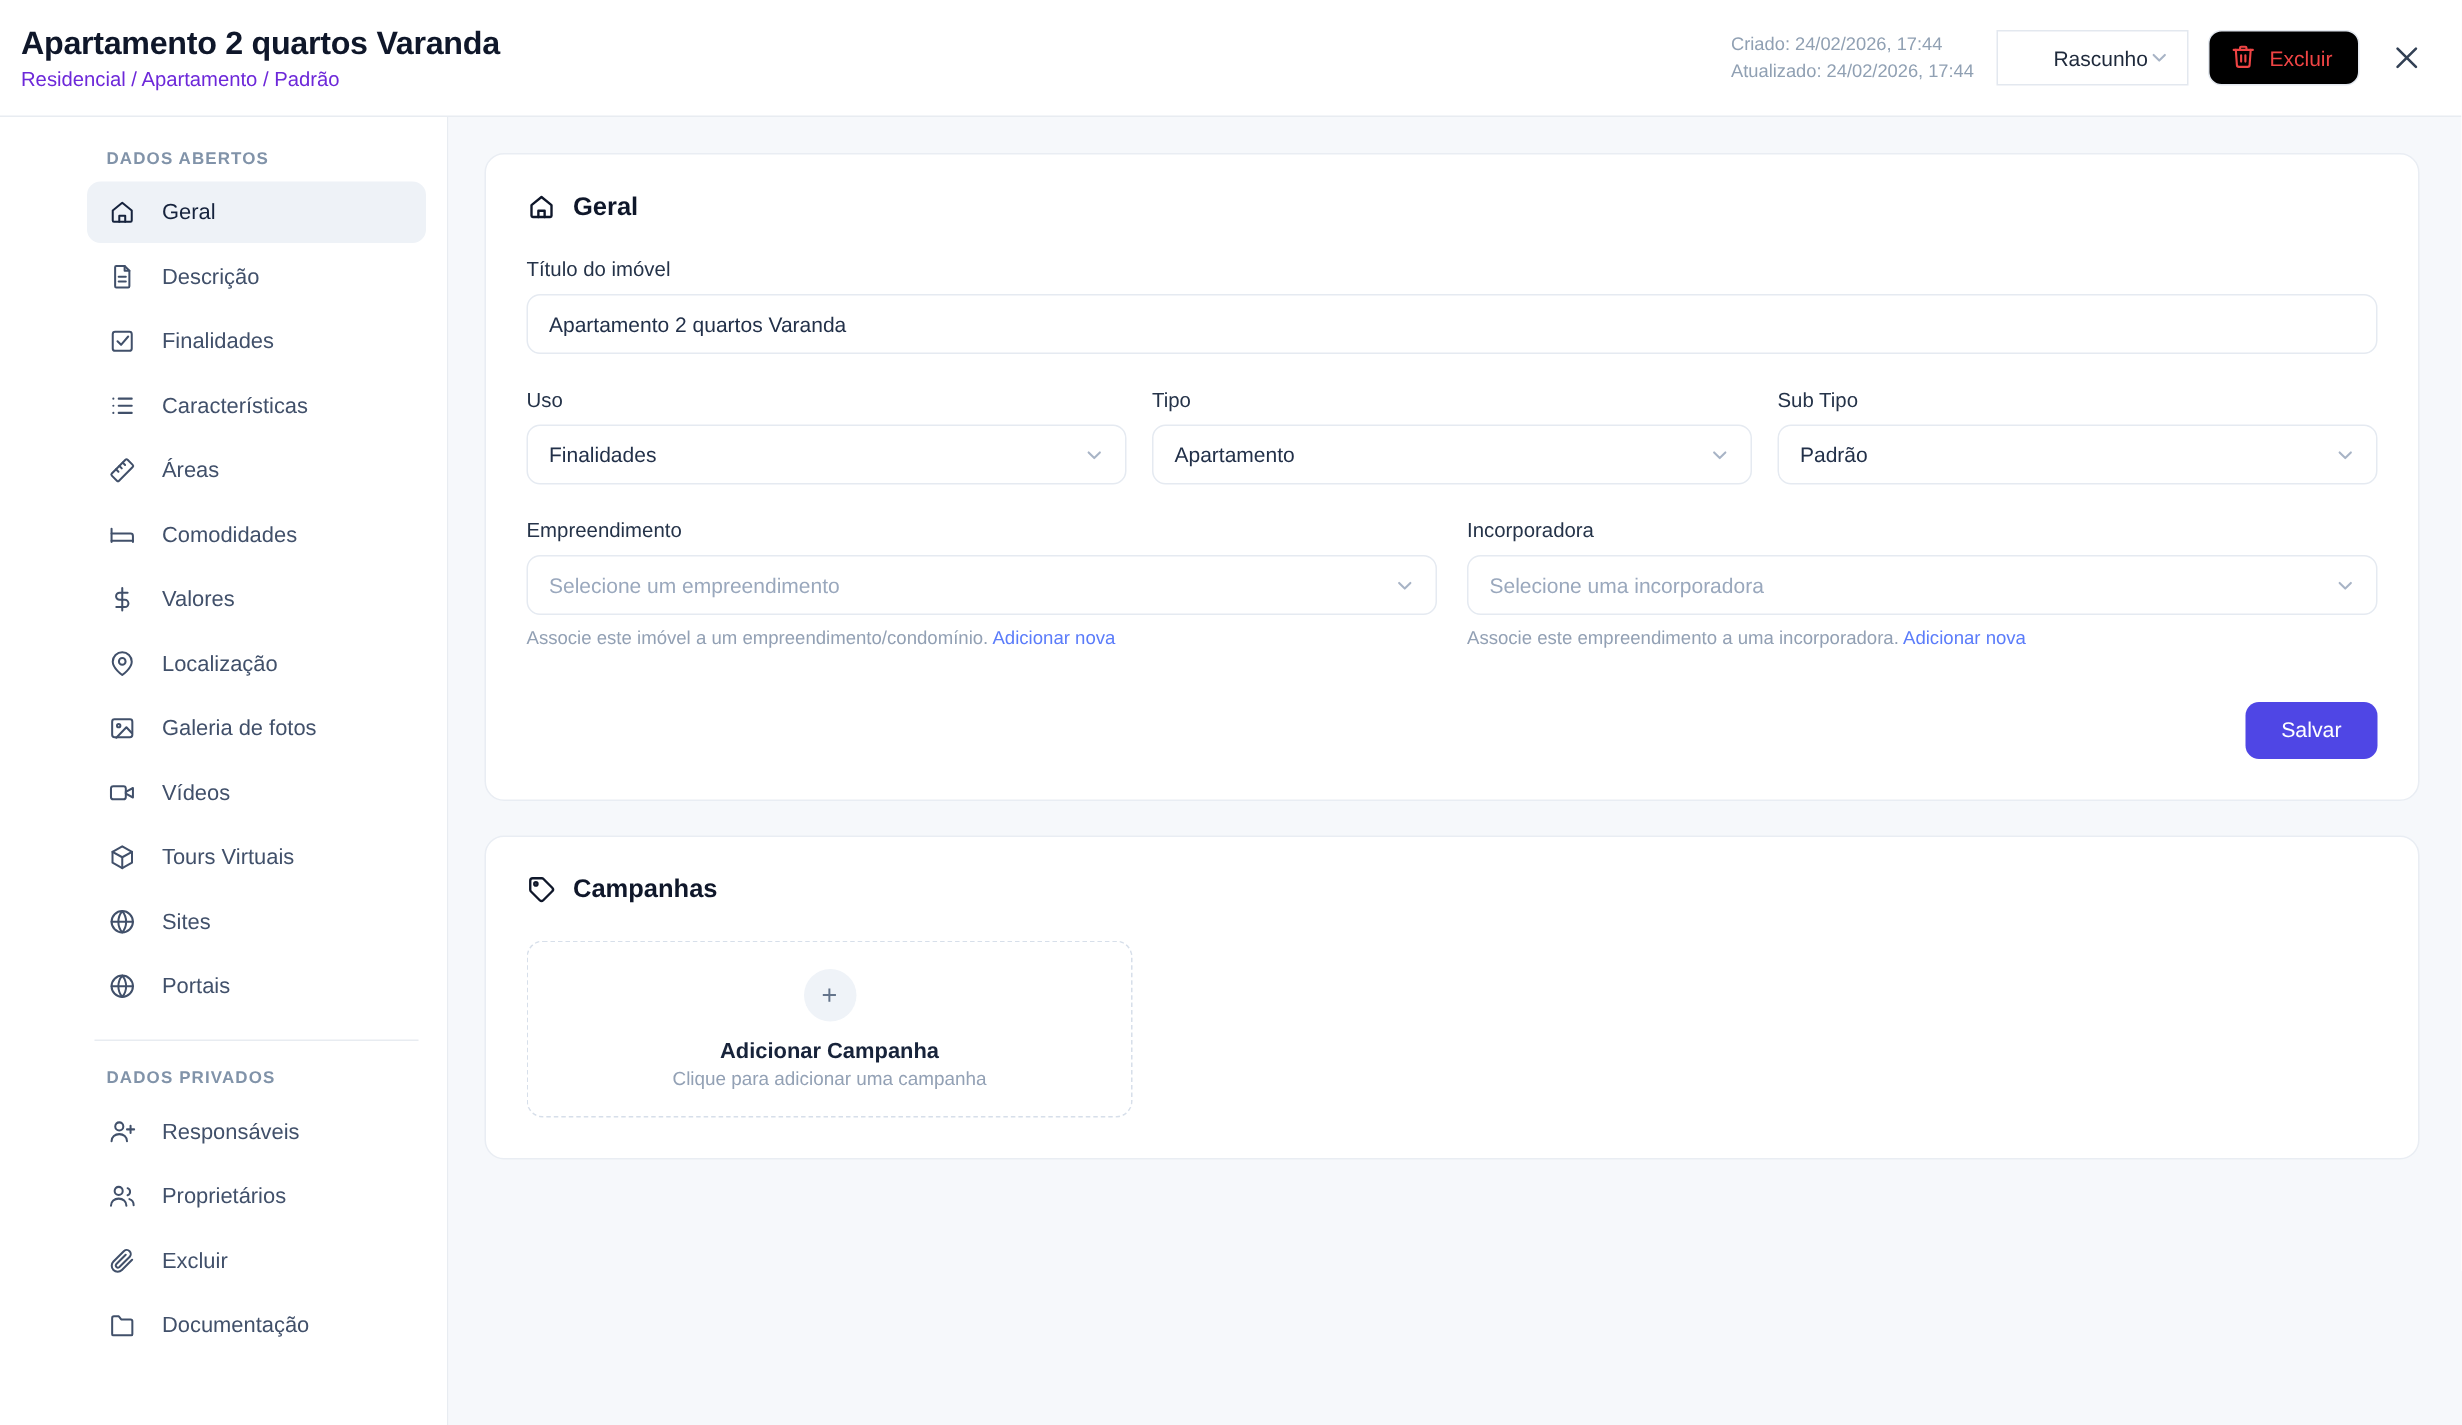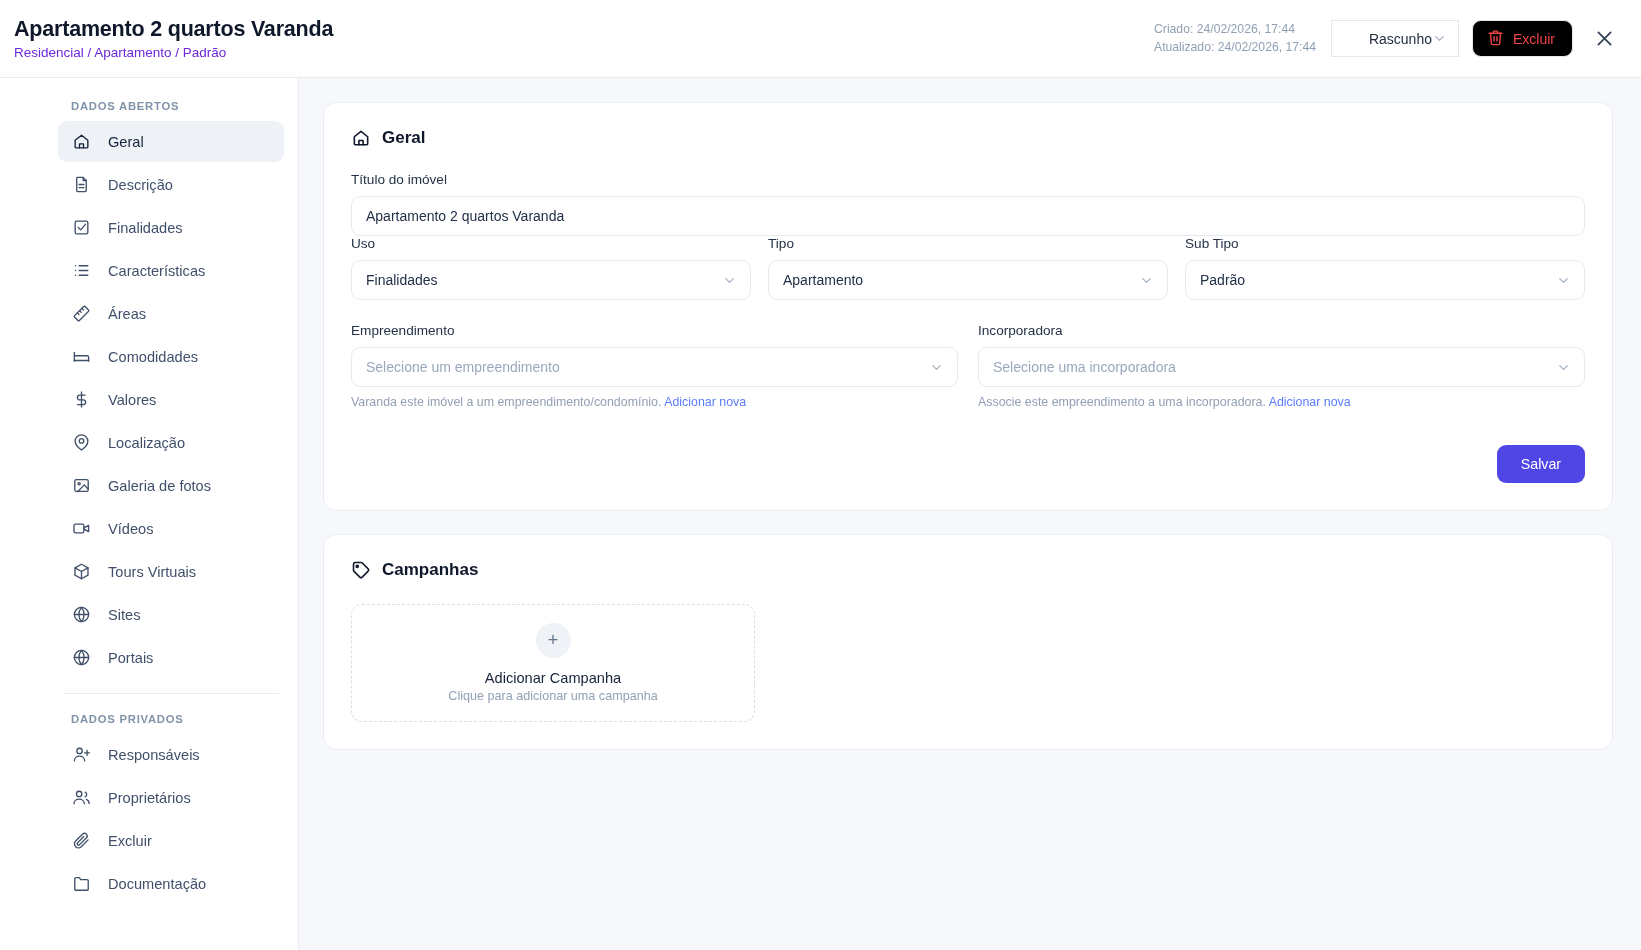--- a/index.html
+++ b/index.html
@@ -172,21 +172,21 @@
     justify-content: space-between;
     padding: 0 13px 0 14px;
     font-size: 14px;
     color: #223049;
     cursor: pointer;
   }
   .select-box.placeholder { color: #9aa8bd; }
   .chev { color: #a8b4c6; display: flex; align-items: center; }
   .chev svg { width: 15px; height: 15px; display: block; }
 
-  .row-3 { display: flex; gap: 17px; }
+  .row-3 { display: flex; gap: 17px; margin-top: 23px; }
   .row-3 > div { flex: 1; }
   .row-2 { display: flex; gap: 20px; margin-top: 23px; }
   .row-2 > div { flex: 1; }
 
   .help-text {
     font-size: 12.4px;
     color: #92a0b4;
     margin-top: 8px;
   }
   .help-link { color: #5b7cfa; cursor: pointer; }
@@ -219,21 +219,21 @@
   }
   .plus-circle {
     width: 35px; height: 35px;
     border-radius: 50%;
     background: #eff3f8;
     color: #64748b;
     display: flex; align-items: center; justify-content: center;
     font-size: 18px;
     margin-bottom: 9px;
   }
-  .add-title { font-size: 14.6px; font-weight: normal; color: #17233a; }
+  .add-title { font-size: 14.6px; font-weight: bold; color: #17233a; }
   .add-sub { font-size: 12.6px; color: #93a1b5; }
 </style>
 </head>
 <body>
 
 <div class="header">
   <div class="header-left">
     <div class="page-title">Apartamento 2 quartos Varanda</div>
     <div class="breadcrumb">Residencial / Apartamento / Padrão</div>
   </div>
@@ -505,21 +505,21 @@
           <label class="field-label">Empreendimento</label>
           <div class="select-box placeholder">
             <span>Selecione um empreendimento</span>
             <span class="chev">
               <svg viewBox="0 0 24 24" fill="none" stroke="currentColor" stroke-width="2.2" stroke-linecap="round" stroke-linejoin="round">
                   <polyline points="6 9 12 15 18 9"></polyline>
                 </svg>
             </span>
           </div>
           <div class="help-text">
-            <span>Varanda este imóvel a um empreendimento/condomínio.</span>
+            <span>Associe este imóvel a um empreendimento/condomínio.</span>
             <span class="help-link">Adicionar nova</span>
           </div>
         </div>
         <div>
           <label class="field-label">Incorporadora</label>
           <div class="select-box placeholder">
             <span>Selecione uma incorporadora</span>
             <span class="chev">
               <svg viewBox="0 0 24 24" fill="none" stroke="currentColor" stroke-width="2.2" stroke-linecap="round" stroke-linejoin="round">
                   <polyline points="6 9 12 15 18 9"></polyline>

